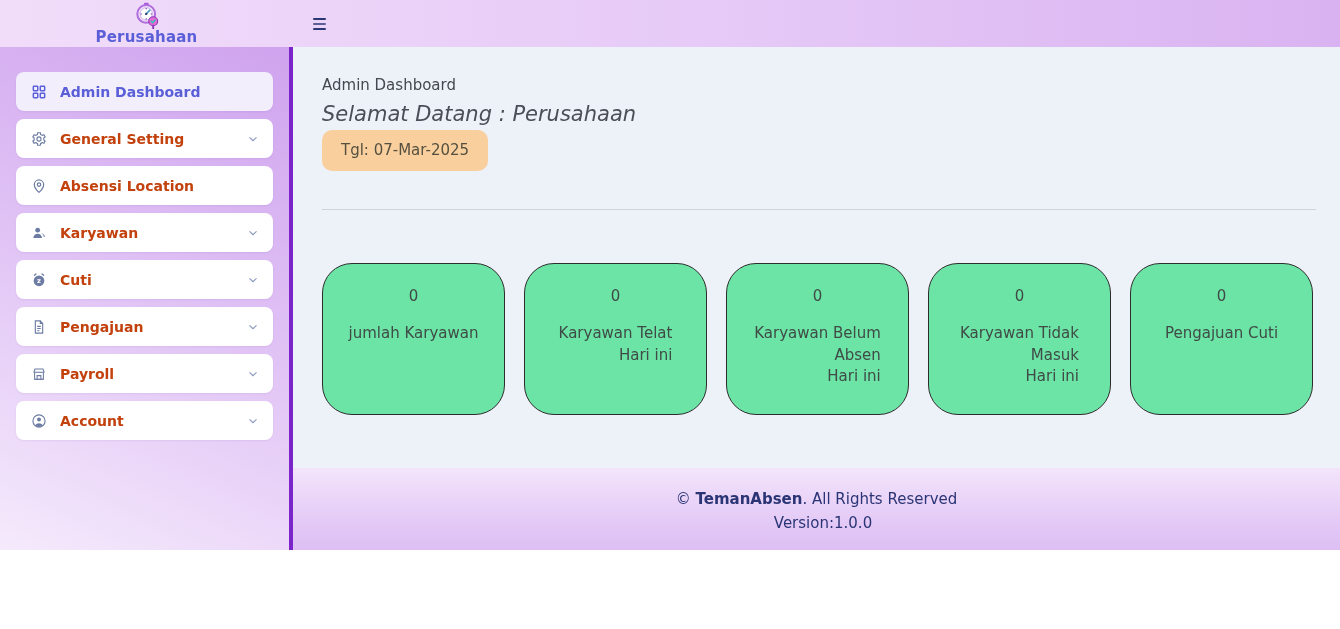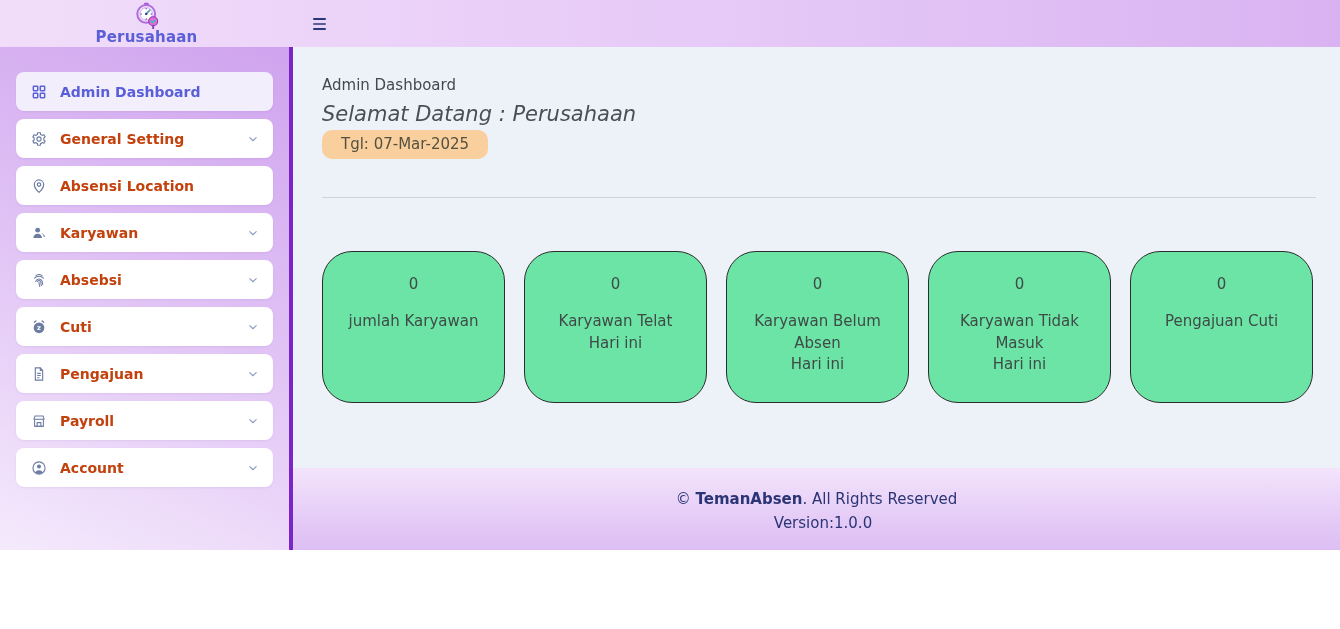--- a/index.html
+++ b/index.html
@@ -51,32 +51,32 @@
   .side-item.active .icon, .side-item.active .label { color:#5a5fd8; }
 
   
   .main-col { flex:1; display:flex; flex-direction:column; min-width:0; }
   .main-content { flex:1; padding:29px 24px 0 29px; background:#edf1f8; }
 
   .page-title { font-size:15px; color:#45484f; line-height:18px; }
   .welcome    { font-size:21px; color:#4b4e57; font-style:italic; line-height:18px; margin-top:11px; }
   .date-badge {
     display:inline-block; margin-top:7px; background:#f9cf9e; border-radius:10px;
-    padding:5px 19px; font-size:15px; color:#55503f; line-height:19px;
+    padding:11px 19px; font-size:15px; color:#55503f; line-height:19px;
   }
   .rule { border:none; border-top:1px solid #d2d3d8; margin-top:38px; }
 
   .cards-row { display:flex; gap:19px; margin-top:53px; }
   .stat-card {
     width:183px; height:152px; background:#6ce4a6; border:1px solid #2d2d2d;
     border-radius:30px; display:flex; flex-direction:column; align-items:center;
     padding-top:23px; text-align:center;
   }
   .stat-card .val { font-size:15px; color:#3f4b47; line-height:19px; }
-  .stat-card .lbl { margin-top:17px; font-size:15px; color:#3f4b47; line-height:21.5px; }
+  .stat-card .lbl { margin-top:17px; font-size:15px; color:#3f4b47; line-height:21.5px;text-align:right; }
 
   
   .app-footer {
     flex:0 0 82px; background:linear-gradient(180deg,#f3e4fb 0%,#e3c8f6 70%,#ddbff4 100%);
     text-align:center; padding-top:22px; font-size:15px; color:#2b3575;
   }
   .app-footer .line2 { margin-top:6px;padding-left:13px; }
 </style>
 </head>
 <body>
@@ -156,37 +156,20 @@
             </span>
             <span class="label">Karyawan</span>
             <span class="chev">
               <svg viewBox="0 0 24 24" fill="none" stroke="currentColor" stroke-width="2" stroke-linecap="round" stroke-linejoin="round">
                 <path d="M6.5 9.5 12 15l5.5-5.5"></path>
               </svg>
             </span>
           </div>
           <div class="side-item">
             <span class="icon">
-              <svg viewBox="0 0 24 24" fill="none" stroke="currentColor" stroke-width="1.6" stroke-linecap="round">
-                <path d="M7.4 5.4a8.2 8.2 0 0 1 9.2 0"></path>
-                <path d="M5.3 9.3a9 9 0 0 1 13.4 0"></path>
-                <path d="M7 14.1a5.3 5.3 0 0 1 10 0c0 1.6.2 3.1.6 4.5"></path>
-                <path d="M9.5 14.4a2.7 2.7 0 0 1 5.2 0c0 2.1.3 4.1 1 6"></path>
-                <path d="M12 14.6c0 2.5.4 4.9 1.2 7.1"></path>
-              </svg>
-            </span>
-            <span class="label">Absebsi</span>
-            <span class="chev">
-              <svg viewBox="0 0 24 24" fill="none" stroke="currentColor" stroke-width="2" stroke-linecap="round" stroke-linejoin="round">
-                <path d="M6.5 9.5 12 15l5.5-5.5"></path>
-              </svg>
-            </span>
-          </div>
-          <div class="side-item">
-            <span class="icon">
               <svg viewBox="0 0 24 24">
                 <path d="M5 4.8 7.4 2.9M19 4.8l-2.4-1.9" stroke="currentColor" stroke-width="2" stroke-linecap="round" fill="none"></path>
                 <circle cx="12" cy="13.2" r="8" fill="currentColor"></circle>
                 <text x="12" y="16.6" text-anchor="middle" font-size="10" font-weight="bold" fill="#ffffff" font-family="DejaVu Sans, sans-serif">z</text>
               </svg>
             </span>
             <span class="label">Cuti</span>
             <span class="chev">
               <svg viewBox="0 0 24 24" fill="none" stroke="currentColor" stroke-width="2" stroke-linecap="round" stroke-linejoin="round">
                 <path d="M6.5 9.5 12 15l5.5-5.5"></path>

